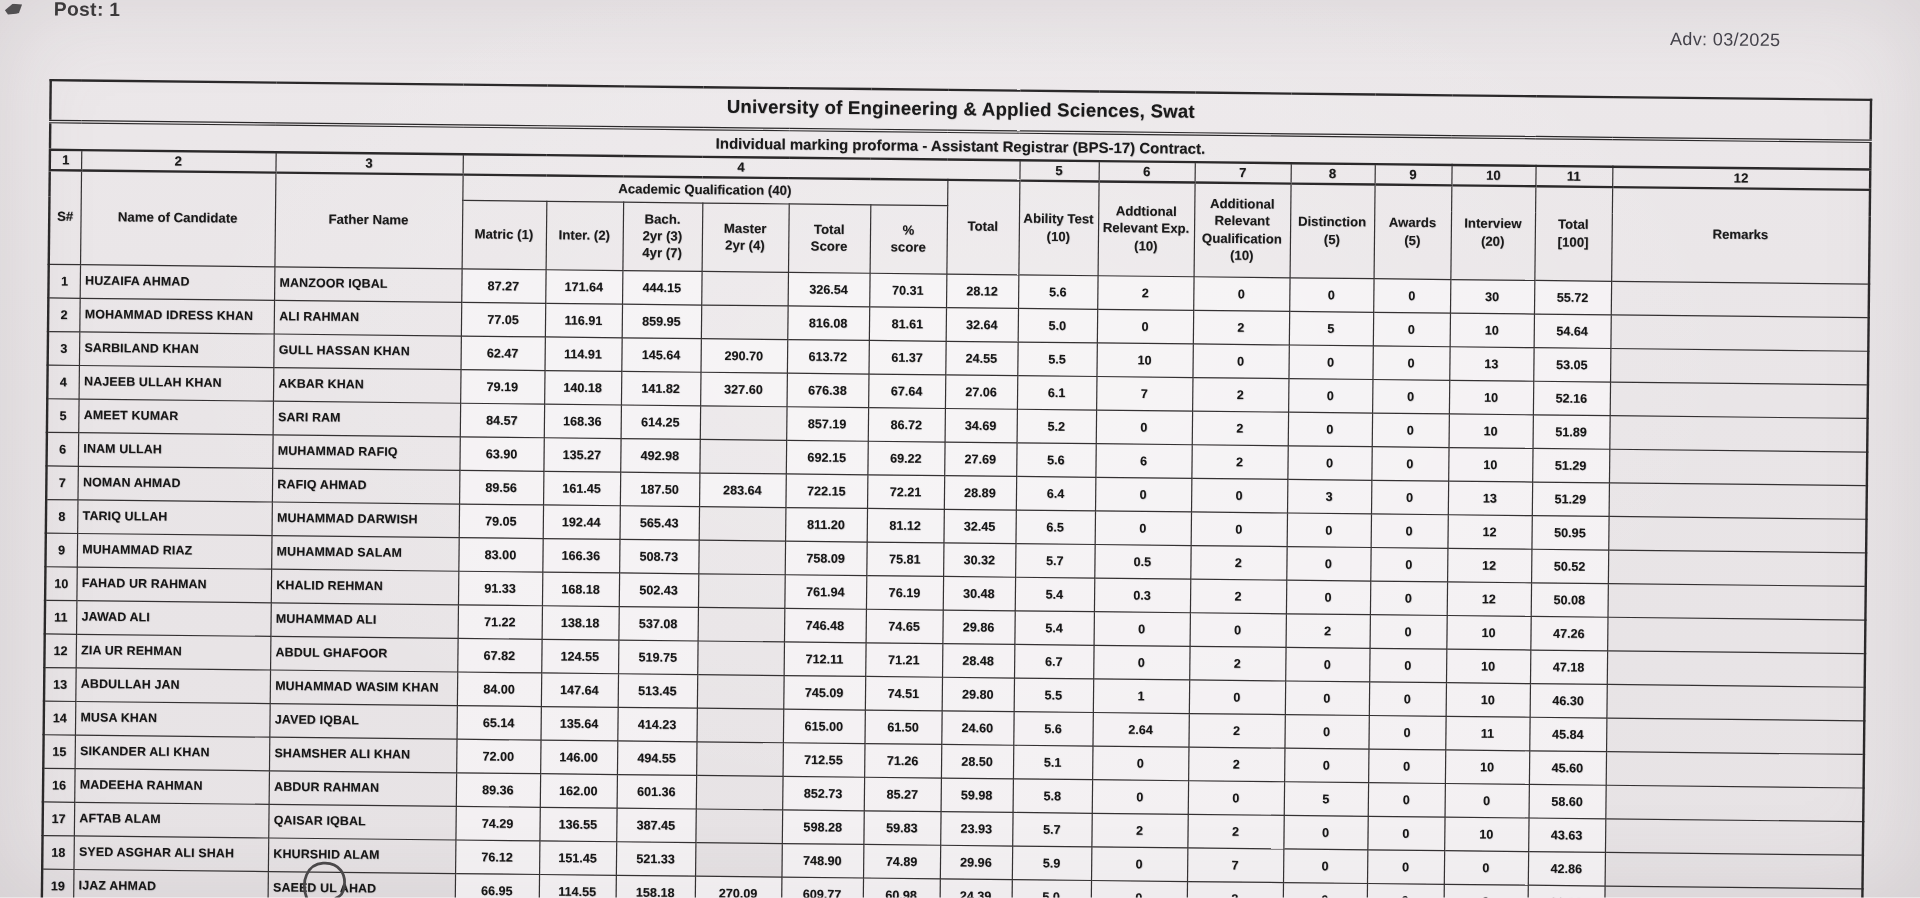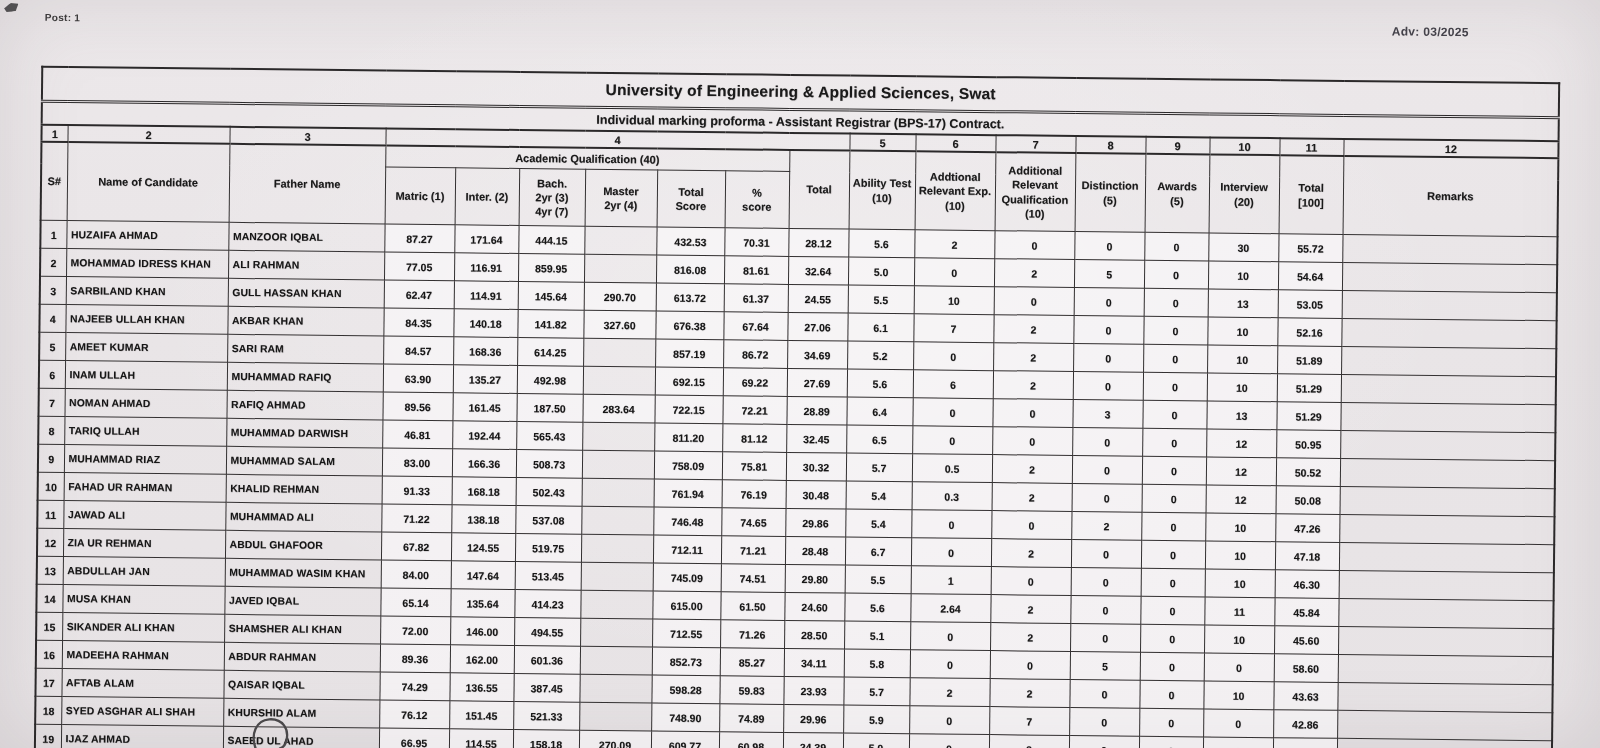--- a/index.html
+++ b/index.html
@@ -8,22 +8,22 @@
     background:
       radial-gradient(ellipse at 50% 40%, rgba(255,255,255,0.25), rgba(0,0,0,0) 60%),
       linear-gradient(180deg,#ece8ea 0%,#e9e5e7 45%,#e7e3e5 100%);
     font-family:"Liberation Sans", sans-serif;
     color:#1a1a1a;
     -webkit-font-smoothing:antialiased;
   }
   .sheet{position:absolute;inset:0;box-shadow:inset 0 0 80px rgba(120,110,115,0.18);}
   .tilt{position:absolute;inset:0;transform:rotate(0.62deg);transform-origin:60px 0;}
 
-  .post-label{position:absolute;left:45px;top:12px;font-size:10px;font-weight:600;color:#3c3a3b;letter-spacing:.3px;}
-  .adv-label{position:absolute;left:1392px;top:10px;font-size:12px;font-weight:700;color:#44424a;letter-spacing:.3px;}
+  .post-label{position:absolute;left:45px;top:0;font-size:16px;font-weight:600;color:#3c3a3b;letter-spacing:.3px;}
+  .adv-label{position:absolute;left:1392px;top:10px;font-size:15px;font-weight:400;color:#44424a;letter-spacing:.3px;}
 
   .corner-mark{
     position:absolute;left:4px;top:3px;width:15px;height:9px;background:#434043;opacity:.9;
     clip-path:polygon(0 45%,50% 0,100% 25%,72% 100%,12% 88%);transform:rotate(-12deg);
   }
 
   table.proforma{
     position:absolute;left:42px;top:66px;width:1517px;
     border-collapse:collapse;table-layout:fixed;
     border:2.4px solid #2b292a;
@@ -153,21 +153,21 @@
       </thead>
       <tbody>
           <tr>
             <td class="center">1</td>
             <td class="left">HUZAIFA AHMAD</td>
             <td class="left">MANZOOR IQBAL</td>
             <td class="center val">87.27</td>
             <td class="center val">171.64</td>
             <td class="center val">444.15</td>
             <td class="center"></td>
-            <td class="center val">432.53</td>
+            <td class="center val">326.54</td>
             <td class="center val">70.31</td>
             <td class="center val">28.12</td>
             <td class="center val">5.6</td>
             <td class="center val">2</td>
             <td class="center val">0</td>
             <td class="center val">0</td>
             <td class="center val">0</td>
             <td class="center val">30</td>
             <td class="center val">55.72</td>
             <td class="center"></td>
@@ -209,21 +209,21 @@
             <td class="center val">0</td>
             <td class="center val">0</td>
             <td class="center val">13</td>
             <td class="center val">53.05</td>
             <td class="center"></td>
           </tr>
           <tr>
             <td class="center">4</td>
             <td class="left">NAJEEB ULLAH KHAN</td>
             <td class="left">AKBAR KHAN</td>
-            <td class="center val">84.35</td>
+            <td class="center val">79.19</td>
             <td class="center val">140.18</td>
             <td class="center val">141.82</td>
             <td class="center val">327.60</td>
             <td class="center val">676.38</td>
             <td class="center val">67.64</td>
             <td class="center val">27.06</td>
             <td class="center val">6.1</td>
             <td class="center val">7</td>
             <td class="center val">2</td>
             <td class="center val">0</td>
@@ -289,21 +289,21 @@
             <td class="center val">3</td>
             <td class="center val">0</td>
             <td class="center val">13</td>
             <td class="center val">51.29</td>
             <td class="center"></td>
           </tr>
           <tr>
             <td class="center">8</td>
             <td class="left">TARIQ ULLAH</td>
             <td class="left">MUHAMMAD DARWISH</td>
-            <td class="center val">46.81</td>
+            <td class="center val">79.05</td>
             <td class="center val">192.44</td>
             <td class="center val">565.43</td>
             <td class="center"></td>
             <td class="center val">811.20</td>
             <td class="center val">81.12</td>
             <td class="center val">32.45</td>
             <td class="center val">6.5</td>
             <td class="center val">0</td>
             <td class="center val">0</td>
             <td class="center val">0</td>
@@ -455,21 +455,21 @@
           <tr>
             <td class="center">16</td>
             <td class="left">MADEEHA RAHMAN</td>
             <td class="left">ABDUR RAHMAN</td>
             <td class="center val">89.36</td>
             <td class="center val">162.00</td>
             <td class="center val">601.36</td>
             <td class="center"></td>
             <td class="center val">852.73</td>
             <td class="center val">85.27</td>
-            <td class="center val">34.11</td>
+            <td class="center val">59.98</td>
             <td class="center val">5.8</td>
             <td class="center val">0</td>
             <td class="center val">0</td>
             <td class="center val">5</td>
             <td class="center val">0</td>
             <td class="center val">0</td>
             <td class="center val">58.60</td>
             <td class="center"></td>
           </tr>
           <tr>

